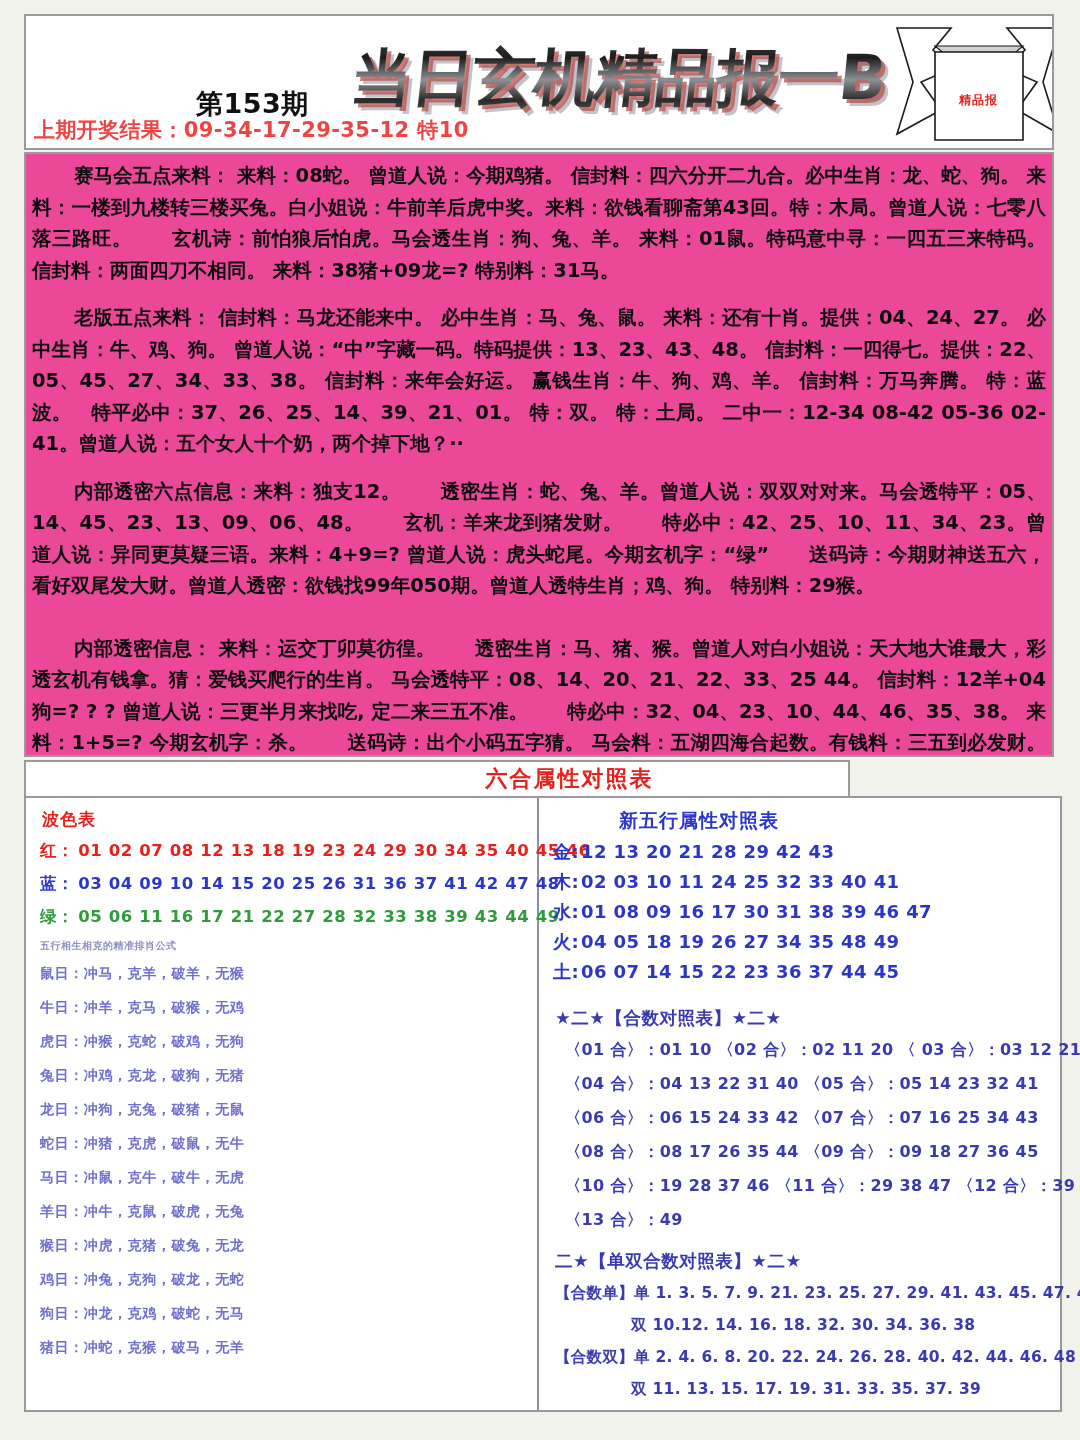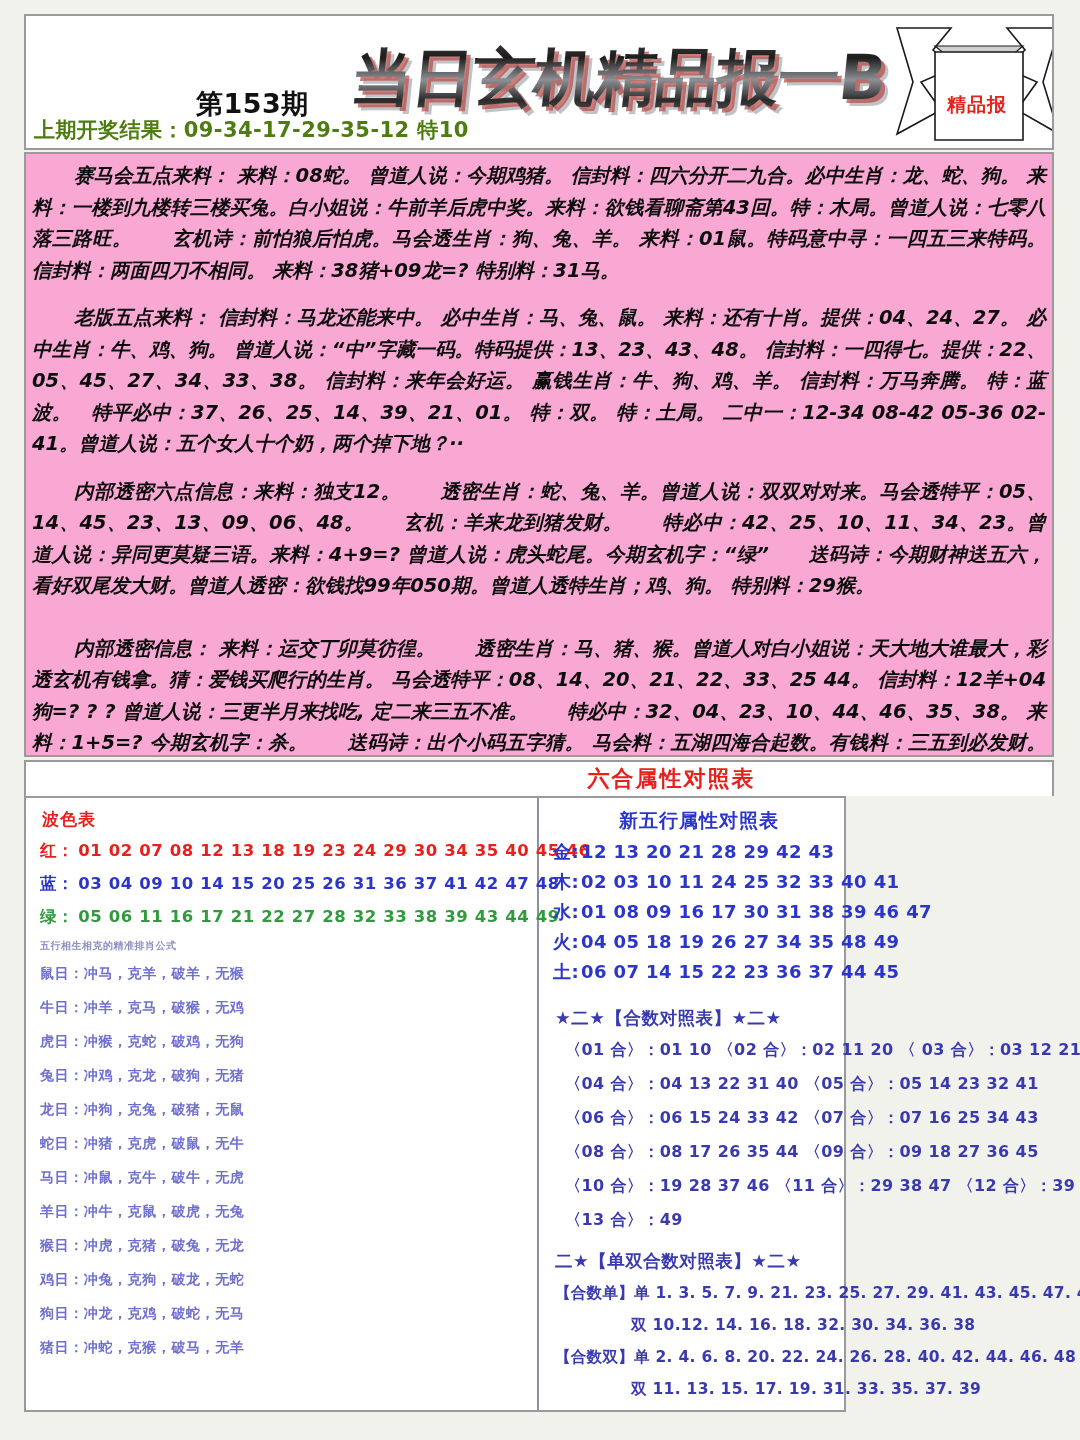--- a/index.html
+++ b/index.html
@@ -22,21 +22,21 @@
     overflow:hidden;
   }
   .issue{
     position:absolute;left:170px;top:70px;
     font-size:27px;font-weight:bold;color:#111;
     letter-spacing:0.5px;
     font-family:"DejaVu Sans","Liberation Sans",sans-serif;
   }
   .lastresult{
     position:absolute;left:8px;top:100px;
-    font-size:21px;font-weight:bold;color:#4d7c0f;
+    font-size:21px;font-weight:bold;color:#ef4444;
     letter-spacing:0.4px;white-space:nowrap;
   }
   
   .logo-title{
     position:absolute;left:325px;top:16px;width:545px;height:92px;
   }
   .logo-title .layer{
     position:absolute;left:0;top:0;width:100%;
     font-size:62px;font-weight:bold;white-space:nowrap;
     letter-spacing:-1px;
@@ -47,55 +47,54 @@
   .logo-title .l-mid{color:#b9524e;transform:translate(4px,4px) skewX(-6deg);opacity:.75;}
   .logo-title .l-top{
     transform:skewX(-6deg);
     background:linear-gradient(180deg,#4a4a4a 0%,#1d1d1d 28%,#8d9094 52%,#2a2a2a 74%,#6d7074 100%);
     -webkit-background-clip:text;background-clip:text;color:transparent;
   }
   
   .emblem{position:absolute;left:865px;top:8px;width:175px;height:120px;}
   .emblem svg{display:block;}
   .emblem-text{
-    position:absolute;left:56px;top:68px;
-    font-size:19px;font-weight:bold;color:#e8201c;letter-spacing:1px;
+    position:absolute;left:68px;top:68px;
+    font-size:12px;font-weight:bold;color:#e8201c;letter-spacing:1px;
   }
 
   
   .textpanel{
     position:absolute;left:24px;top:152px;width:1030px;height:605px;
-    background:#f9a8d4;border:2px solid #9a9a9a;box-sizing:border-box;
+    background:#ec4899;border:2px solid #9a9a9a;box-sizing:border-box;
     padding:6px 6px 0 6px;
-    font-style:italic;
   }
   .para{
     font-size:19.5px;font-weight:bold;color:#0d0d0d;
     line-height:31.5px;text-align:justify;text-justify:inter-ideograph;
     letter-spacing:0px;
     margin:0 0 16px 0;
     text-indent:42px;
     font-family:"DejaVu Sans","Liberation Sans",sans-serif;
   }
   .para:last-child{margin-bottom:0;margin-top:31px;}
 
   
   .bottom-title-bar{
-    position:absolute;left:24px;top:760px;width:1030px;height:36px;
+    position:absolute;left:24px;top:760px;width:826px;height:36px;
     background:#ffffff;border:2px solid #9a9a9a;border-bottom:none;
     box-sizing:border-box;
   }
   .bottom-title{
     position:absolute;left:0;top:0;width:100%;height:36px;
     line-height:34px;text-align:center;
     font-size:22px;font-weight:bold;color:#e8201c;letter-spacing:2px;
     padding-left:265px;box-sizing:border-box;
   }
   .tables{
-    position:absolute;left:24px;top:796px;width:822px;height:616px;
+    position:absolute;left:24px;top:796px;width:1038px;height:616px;
     background:#ffffff;border:2px solid #9a9a9a;box-sizing:border-box;
     display:flex;
   }
   .col-left{
     width:513px;box-sizing:border-box;
     padding:10px 6px 0 14px;
     border-right:2px solid #8f8fa8;
   }
   .col-right{
     flex:1;box-sizing:border-box;

